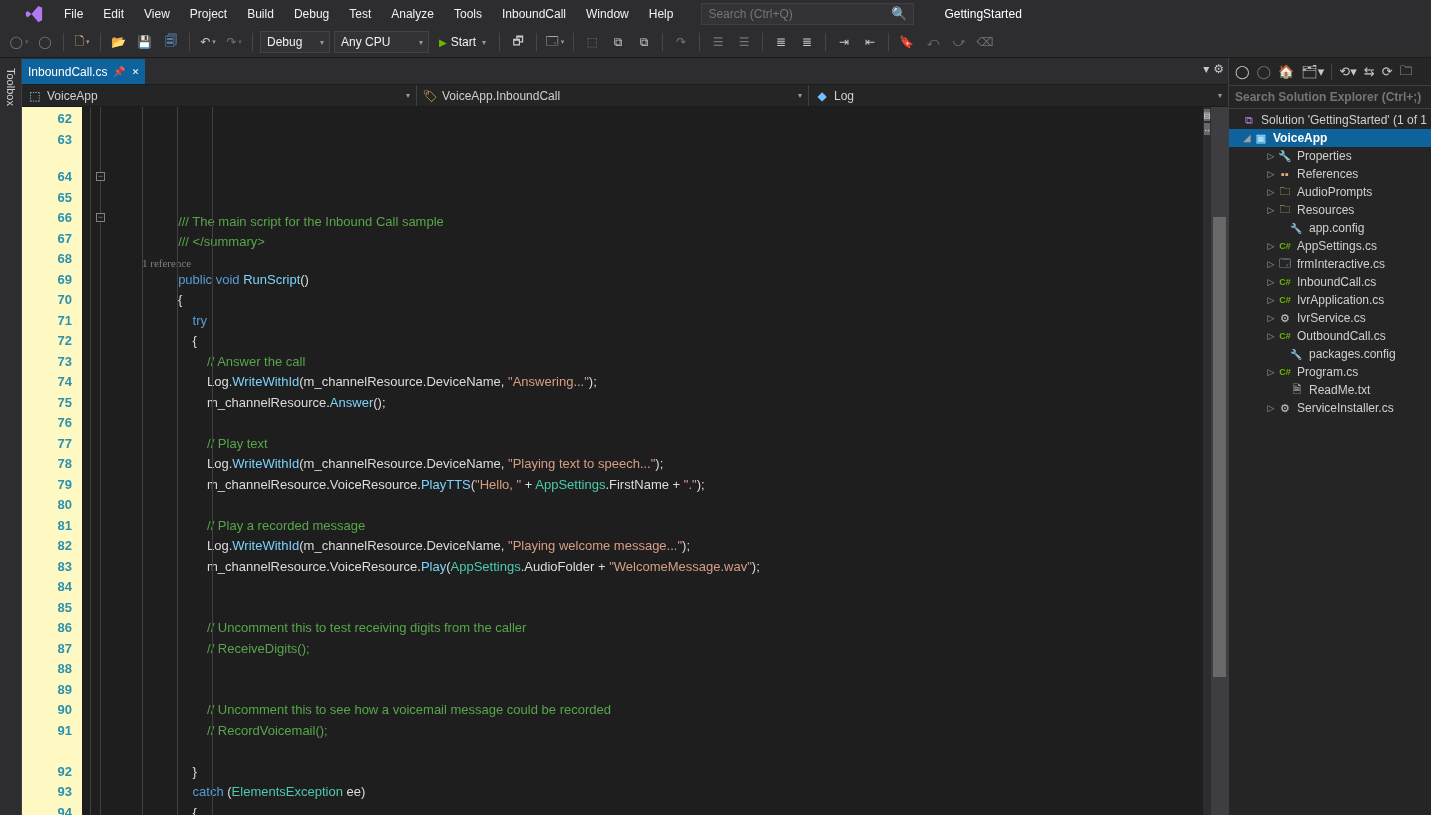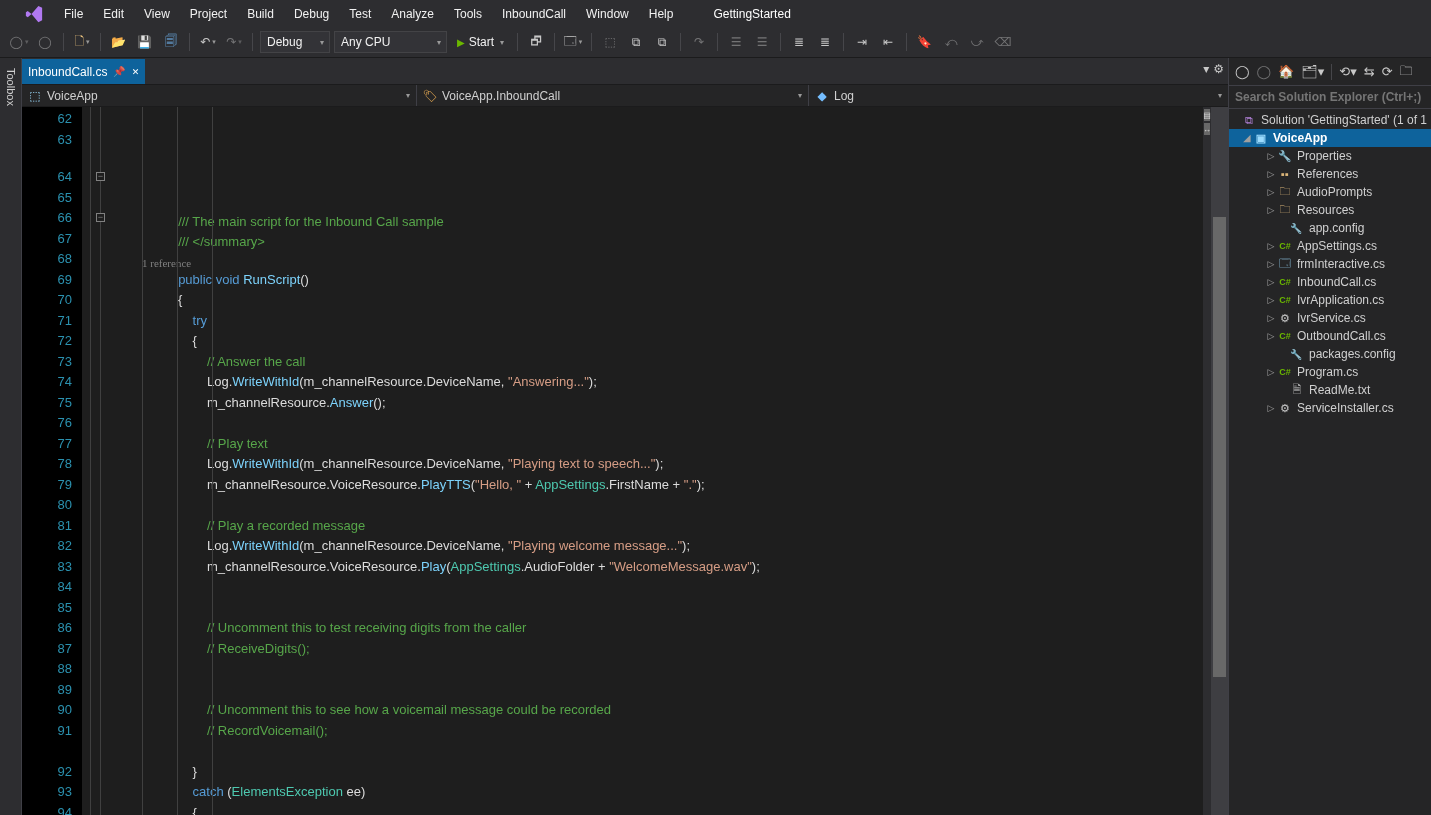--- a/index.html
+++ b/index.html
@@ -30,21 +30,21 @@
 .file-tab .pin { font-size:10px; opacity:.85; }
 .file-tab .close { font-size:9px; cursor:pointer; }
 .tab-tools { position:absolute; right:4px; top:4px; display:flex; gap:4px; color:#c8c8c8; }
 .tab-tools span { cursor:pointer; font-size:12px; }
 .nav-row { height:23px; background:#252526; border-top:1px solid #1b1b1c; border-bottom:1px solid #1b1b1c; display:flex; }
 .nav-combo { flex:1; display:flex; align-items:center; padding:0 6px; color:#d0d0d0; font-size:12px; border-right:1px solid #3f3f46; position:relative; cursor:pointer; }
 .nav-combo:last-child { border-right:none; }
 .nav-combo::after { content:'▾'; font-size:8px; position:absolute; right:6px; color:#999; }
 .nav-combo .nc-icon { width:14px; height:14px; margin-right:5px; display:inline-flex; align-items:center; justify-content:center; }
 .code-area { flex:1; display:flex; background:#1e1e1e; overflow:hidden; position:relative; }
-.gutter { width:60px; background:#000000; text-align:right; padding-right:10px; color:#2b91af; font-family:Consolas,monospace; font-size:13px; line-height:20.5px; padding-top:2px; }
+.gutter { width:60px; background:#fef9c3; text-align:right; padding-right:10px; color:#2b91af; font-family:Consolas,monospace; font-size:13px; line-height:20.5px; padding-top:2px;font-weight:bold; }
 .fold-col { width:60px; background:#1e1e1e; position:relative; }
 .fold-line { position:absolute; width:1px; background:#404040; top:0; bottom:0; }
 .fold-box { position:absolute; width:9px; height:9px; border:1px solid #808080; background:#1e1e1e; color:#808080; font-size:9px; line-height:7px; text-align:center; cursor:pointer; }
 .code-body { flex:1; font-family:Consolas,monospace; font-size:13px; line-height:20.5px; padding-top:2px; white-space:pre; color:#dcdcdc; position:relative; }
 .guide { position:absolute; width:1px; background:#404040; top:0; bottom:0; }
 .c-kw { color:#569cd6; }
 .c-type { color:#4ec9b0;margin-top:39px; }
 .c-fn { color:#7dd3fc; }
 .c-str { color:#d69d85; }
 .c-cmt { color:#57a64a; }
@@ -90,40 +90,44 @@
       <div class="menu-item">Project</div>
       <div class="menu-item">Build</div>
       <div class="menu-item">Debug</div>
       <div class="menu-item">Test</div>
       <div class="menu-item">Analyze</div>
       <div class="menu-item">Tools</div>
       <div class="menu-item">InboundCall</div>
       <div class="menu-item">Window</div>
       <div class="menu-item">Help</div>
     </div>
+  <div class="search-box">
+    <input placeholder="Search (Ctrl+Q)" style="">
+    <span class="search-icon">🔍</span>
+  </div>
   <div class="app-title">GettingStarted</div>
 </div>
 
 <div class="toolbar">
   <div class="tb-btn tb-dd disabled">◯</div>
   <div class="tb-btn disabled">◯</div>
   <div class="tb-sep"></div>
   <div class="tb-btn tb-dd" style="color:#e8c07d">🗋</div>
   <div class="tb-sep"></div>
   <div class="tb-btn" style="color:#e8c07d">📂</div>
   <div class="tb-btn" style="color:#75beff">💾</div>
   <div class="tb-btn" style="color:#75beff">🗐</div>
   <div class="tb-sep"></div>
   <div class="tb-btn tb-dd">↶</div>
   <div class="tb-btn tb-dd disabled">↷</div>
   <div class="tb-sep"></div>
   <div class="tb-combo" style="width:70px">
       <span>Debug</span>
     </div>
-  <div class="tb-combo" style="width:113px">
+  <div class="tb-combo" style="width:95px">
       <span>Any CPU</span>
     </div>
   <div class="start-btn">
       <span class="play">▶</span>
       <span>Start</span>
     </div>
   <div class="tb-sep"></div>
   <div class="tb-btn">🗗</div>
   <div class="tb-sep"></div>
   <div class="tb-btn tb-dd">🗔</div>

